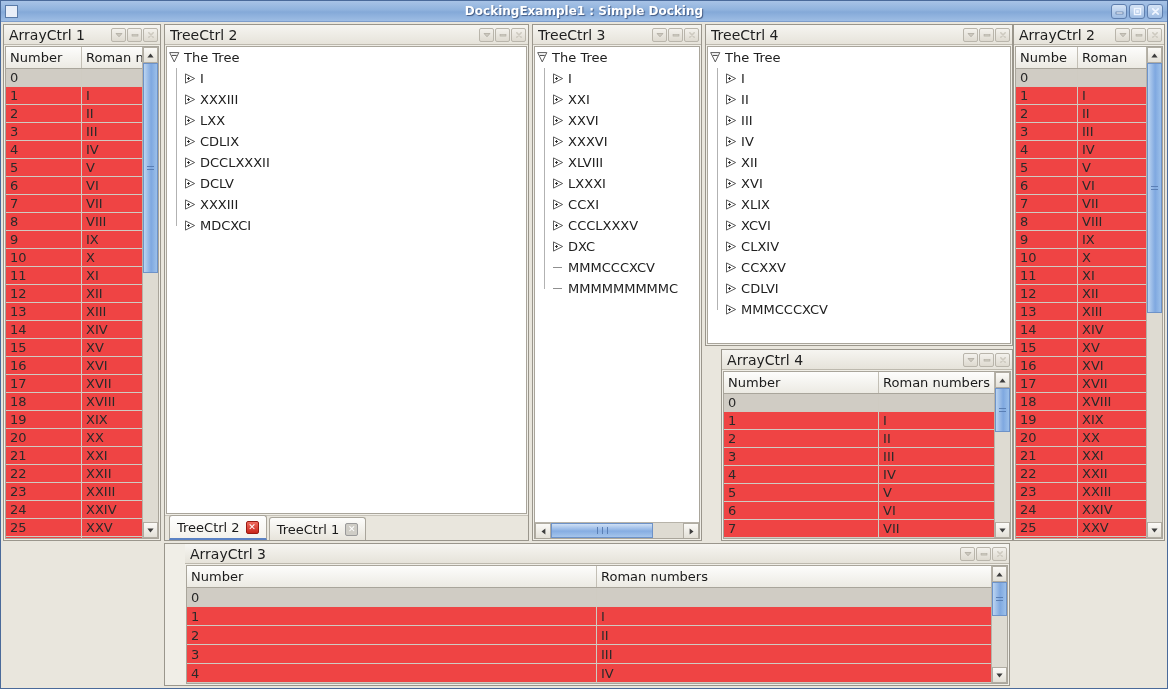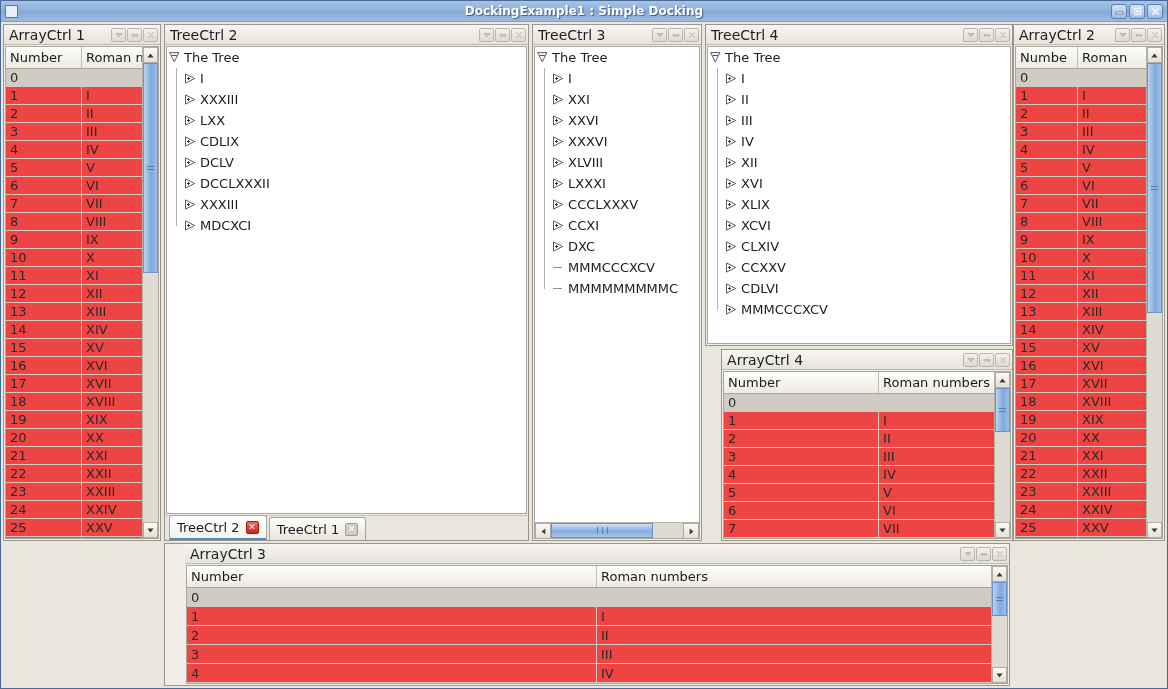--- a/index.html
+++ b/index.html
@@ -444,30 +444,30 @@
                   </span>
                   <span>CDLIX</span>
                 </div>
                 <div class="tnode child">
                   <span class="tbtn">
                     <svg width="11" height="11" viewBox="0 0 11 11">
                       <path d="M0.5 0.9 L0.5 10.1 L9.6 5.5 Z" fill="#ffffff" stroke="#4a4a4a" stroke-width="0.9" stroke-linejoin="round"></path>
                       <path d="M2.0 5.5 L5.0 5.5 M3.5 4.0 L3.5 7.0" stroke="#2a2a2a" stroke-width="0.9"></path>
                     </svg>
                   </span>
+                  <span>DCCLXXXII</span>
+                </div>
+                <div class="tnode child">
+                  <span class="tbtn">
+                    <svg width="11" height="11" viewBox="0 0 11 11">
+                      <path d="M0.5 0.9 L0.5 10.1 L9.6 5.5 Z" fill="#ffffff" stroke="#4a4a4a" stroke-width="0.9" stroke-linejoin="round"></path>
+                      <path d="M2.0 5.5 L5.0 5.5 M3.5 4.0 L3.5 7.0" stroke="#2a2a2a" stroke-width="0.9"></path>
+                    </svg>
+                  </span>
                   <span>DCLV</span>
-                </div>
-                <div class="tnode child">
-                  <span class="tbtn">
-                    <svg width="11" height="11" viewBox="0 0 11 11">
-                      <path d="M0.5 0.9 L0.5 10.1 L9.6 5.5 Z" fill="#ffffff" stroke="#4a4a4a" stroke-width="0.9" stroke-linejoin="round"></path>
-                      <path d="M2.0 5.5 L5.0 5.5 M3.5 4.0 L3.5 7.0" stroke="#2a2a2a" stroke-width="0.9"></path>
-                    </svg>
-                  </span>
-                  <span>DCCLXXXII</span>
                 </div>
                 <div class="tnode child">
                   <span class="tbtn">
                     <svg width="11" height="11" viewBox="0 0 11 11">
                       <path d="M0.5 0.9 L0.5 10.1 L9.6 5.5 Z" fill="#ffffff" stroke="#4a4a4a" stroke-width="0.9" stroke-linejoin="round"></path>
                       <path d="M2.0 5.5 L5.0 5.5 M3.5 4.0 L3.5 7.0" stroke="#2a2a2a" stroke-width="0.9"></path>
                     </svg>
                   </span>
                   <span>XXXIII</span>
                 </div>
@@ -583,30 +583,30 @@
                   </span>
                   <span>LXXXI</span>
                 </div>
                 <div class="tnode child">
                   <span class="tbtn">
                     <svg width="11" height="11" viewBox="0 0 11 11">
                       <path d="M0.5 0.9 L0.5 10.1 L9.6 5.5 Z" fill="#ffffff" stroke="#4a4a4a" stroke-width="0.9" stroke-linejoin="round"></path>
                       <path d="M2.0 5.5 L5.0 5.5 M3.5 4.0 L3.5 7.0" stroke="#2a2a2a" stroke-width="0.9"></path>
                     </svg>
                   </span>
+                  <span>CCXI</span>
+                </div>
+                <div class="tnode child">
+                  <span class="tbtn">
+                    <svg width="11" height="11" viewBox="0 0 11 11">
+                      <path d="M0.5 0.9 L0.5 10.1 L9.6 5.5 Z" fill="#ffffff" stroke="#4a4a4a" stroke-width="0.9" stroke-linejoin="round"></path>
+                      <path d="M2.0 5.5 L5.0 5.5 M3.5 4.0 L3.5 7.0" stroke="#2a2a2a" stroke-width="0.9"></path>
+                    </svg>
+                  </span>
                   <span>CCCLXXXV</span>
-                </div>
-                <div class="tnode child">
-                  <span class="tbtn">
-                    <svg width="11" height="11" viewBox="0 0 11 11">
-                      <path d="M0.5 0.9 L0.5 10.1 L9.6 5.5 Z" fill="#ffffff" stroke="#4a4a4a" stroke-width="0.9" stroke-linejoin="round"></path>
-                      <path d="M2.0 5.5 L5.0 5.5 M3.5 4.0 L3.5 7.0" stroke="#2a2a2a" stroke-width="0.9"></path>
-                    </svg>
-                  </span>
-                  <span>CCXI</span>
                 </div>
                 <div class="tnode child">
                   <span class="tbtn">
                     <svg width="11" height="11" viewBox="0 0 11 11">
                       <path d="M0.5 0.9 L0.5 10.1 L9.6 5.5 Z" fill="#ffffff" stroke="#4a4a4a" stroke-width="0.9" stroke-linejoin="round"></path>
                       <path d="M2.0 5.5 L5.0 5.5 M3.5 4.0 L3.5 7.0" stroke="#2a2a2a" stroke-width="0.9"></path>
                     </svg>
                   </span>
                   <span>DXC</span>
                 </div>

